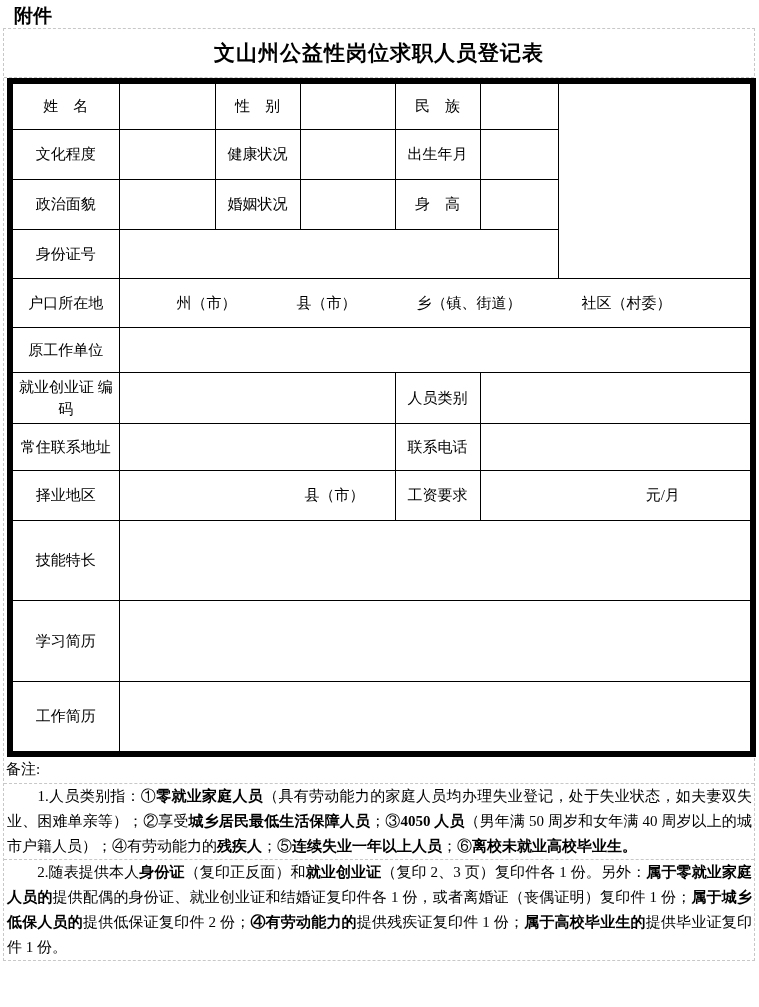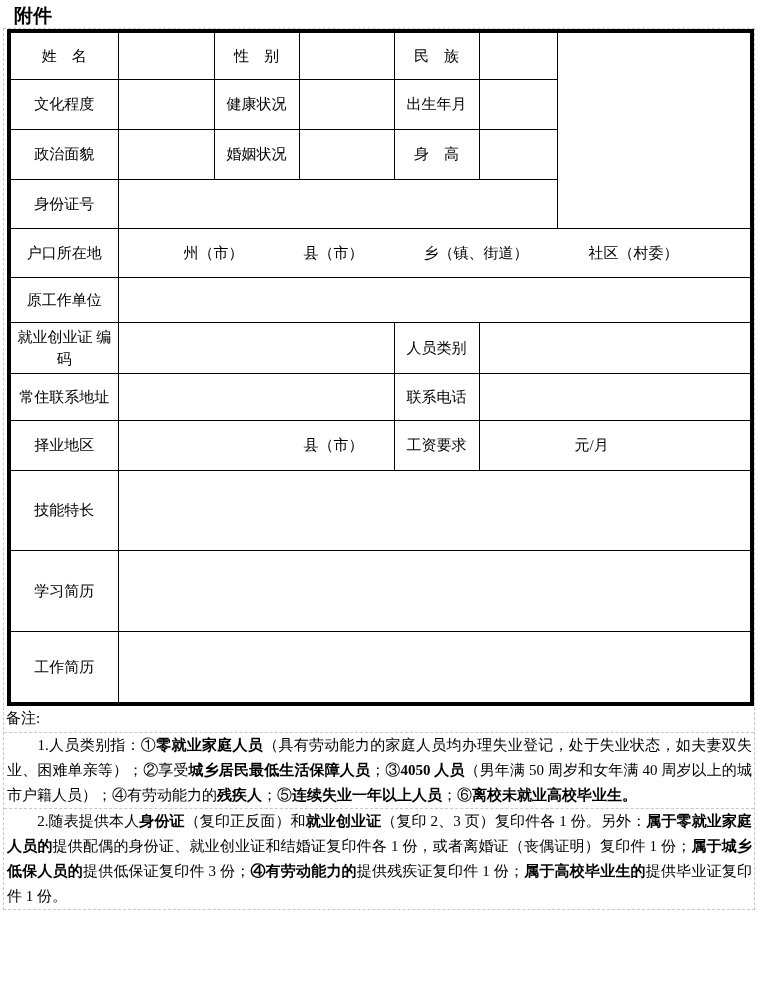--- a/index.html
+++ b/index.html
@@ -39,34 +39,34 @@
     line-height: 30px;
     font-size: 15px;
     padding-left: 403px;
     white-space: pre;
   }
   table.form {
     border-collapse: collapse;
     table-layout: fixed;
     width: 743px;
     margin: 0 3px;
-    border: 4px solid #000000;
+    border: 6px solid #000000;
   }
   table.form td {
     border: 1px solid #000000;
     font-size: 15px;
     line-height: 22px;
     vertical-align: middle;
     overflow: hidden;
   }
   td.lbl { text-align: center; padding: 1px 4px; }
   td.val { padding: 1px 4px; }
-  td.val-left { padding: 1px 20px; white-space: pre; }
+  td.val-left { padding: 1px 12px; white-space: pre; }
   td.val-right { padding: 1px 30px 1px 4px; text-align: right; }
-  td.val-unit { padding: 1px 0 1px 95px; }
+  td.val-unit { padding: 1px 0 1px 95px; text-align: center; }
   .remarks-row {
     height: 26px;
     line-height: 24px;
     font-size: 15px;
     padding-left: 2px;
   }
   .note {
     border-top: 1px dashed #c8c8c8;
     font-size: 15px;
     line-height: 25px;
@@ -77,20 +77,21 @@
   .note-2 { min-height: 100px; }
   .note b { font-weight: bold; }
 </style>
 </head>
 <body>
 
 <div class="attachment">附件</div>
 
 <div class="outer">
 
+  <div class="title-row">文山州公益性岗位求职人员登记表</div>
 
 
   <table class="form">
     <colgroup>
       <col style="width:109px">
         <col style="width:96px">
         <col style="width:85px">
       <col style="width:95px">
         <col style="width:85px">
         <col style="width:78px">
@@ -164,15 +165,15 @@
       <td class="lbl">工作简历</td>
       <td class="val" colspan="6"></td>
     </tr>
   </tbody>
     </table>
 
   <div class="remarks-row">备注:</div>
 
   <div class="note note-1"><span>　　1.人员类别指：①</span><b>零就业家庭人员</b><span>（具有劳动能力的家庭人员均办理失业登记，处于失业状态，如夫妻双失业、困难单亲等）；②享受</span><b>城乡居民最低生活保障人员</b><span>；③</span><b>4050 人员</b><span>（男年满 50 周岁和女年满 40 周岁以上的城市户籍人员）；④有劳动能力的</span><b>残疾人</b><span>；⑤</span><b>连续失业一年以上人员</b><span>；⑥</span><b>离校未就业高校毕业生。</b></div>
 
-  <div class="note note-2"><span>　　2.随表提供本人</span><b>身份证</b><span>（复印正反面）和</span><b>就业创业证</b><span>（复印 2、3 页）复印件各 1 份。另外：</span><b>属于零就业家庭人员的</b><span>提供配偶的身份证、就业创业证和结婚证复印件各 1 份，或者离婚证（丧偶证明）复印件 1 份；</span><b>属于城乡低保人员的</b><span>提供低保证复印件 3 份；</span><b>④有劳动能力的</b><span>提供残疾证复印件 1 份；</span><b>属于高校毕业生的</b><span>提供毕业证复印件 1 份。</span></div>
+  <div class="note note-2"><span>　　2.随表提供本人</span><b>身份证</b><span>（复印正反面）和</span><b>就业创业证</b><span>（复印 2、3 页）复印件各 1 份。另外：</span><b>属于零就业家庭人员的</b><span>提供配偶的身份证、就业创业证和结婚证复印件各 1 份，或者离婚证（丧偶证明）复印件 1 份；</span><b>属于城乡低保人员的</b><span>提供低保证复印件 2 份；</span><b>④有劳动能力的</b><span>提供残疾证复印件 1 份；</span><b>属于高校毕业生的</b><span>提供毕业证复印件 1 份。</span></div>
 
 </div>
 
 </body></html>

